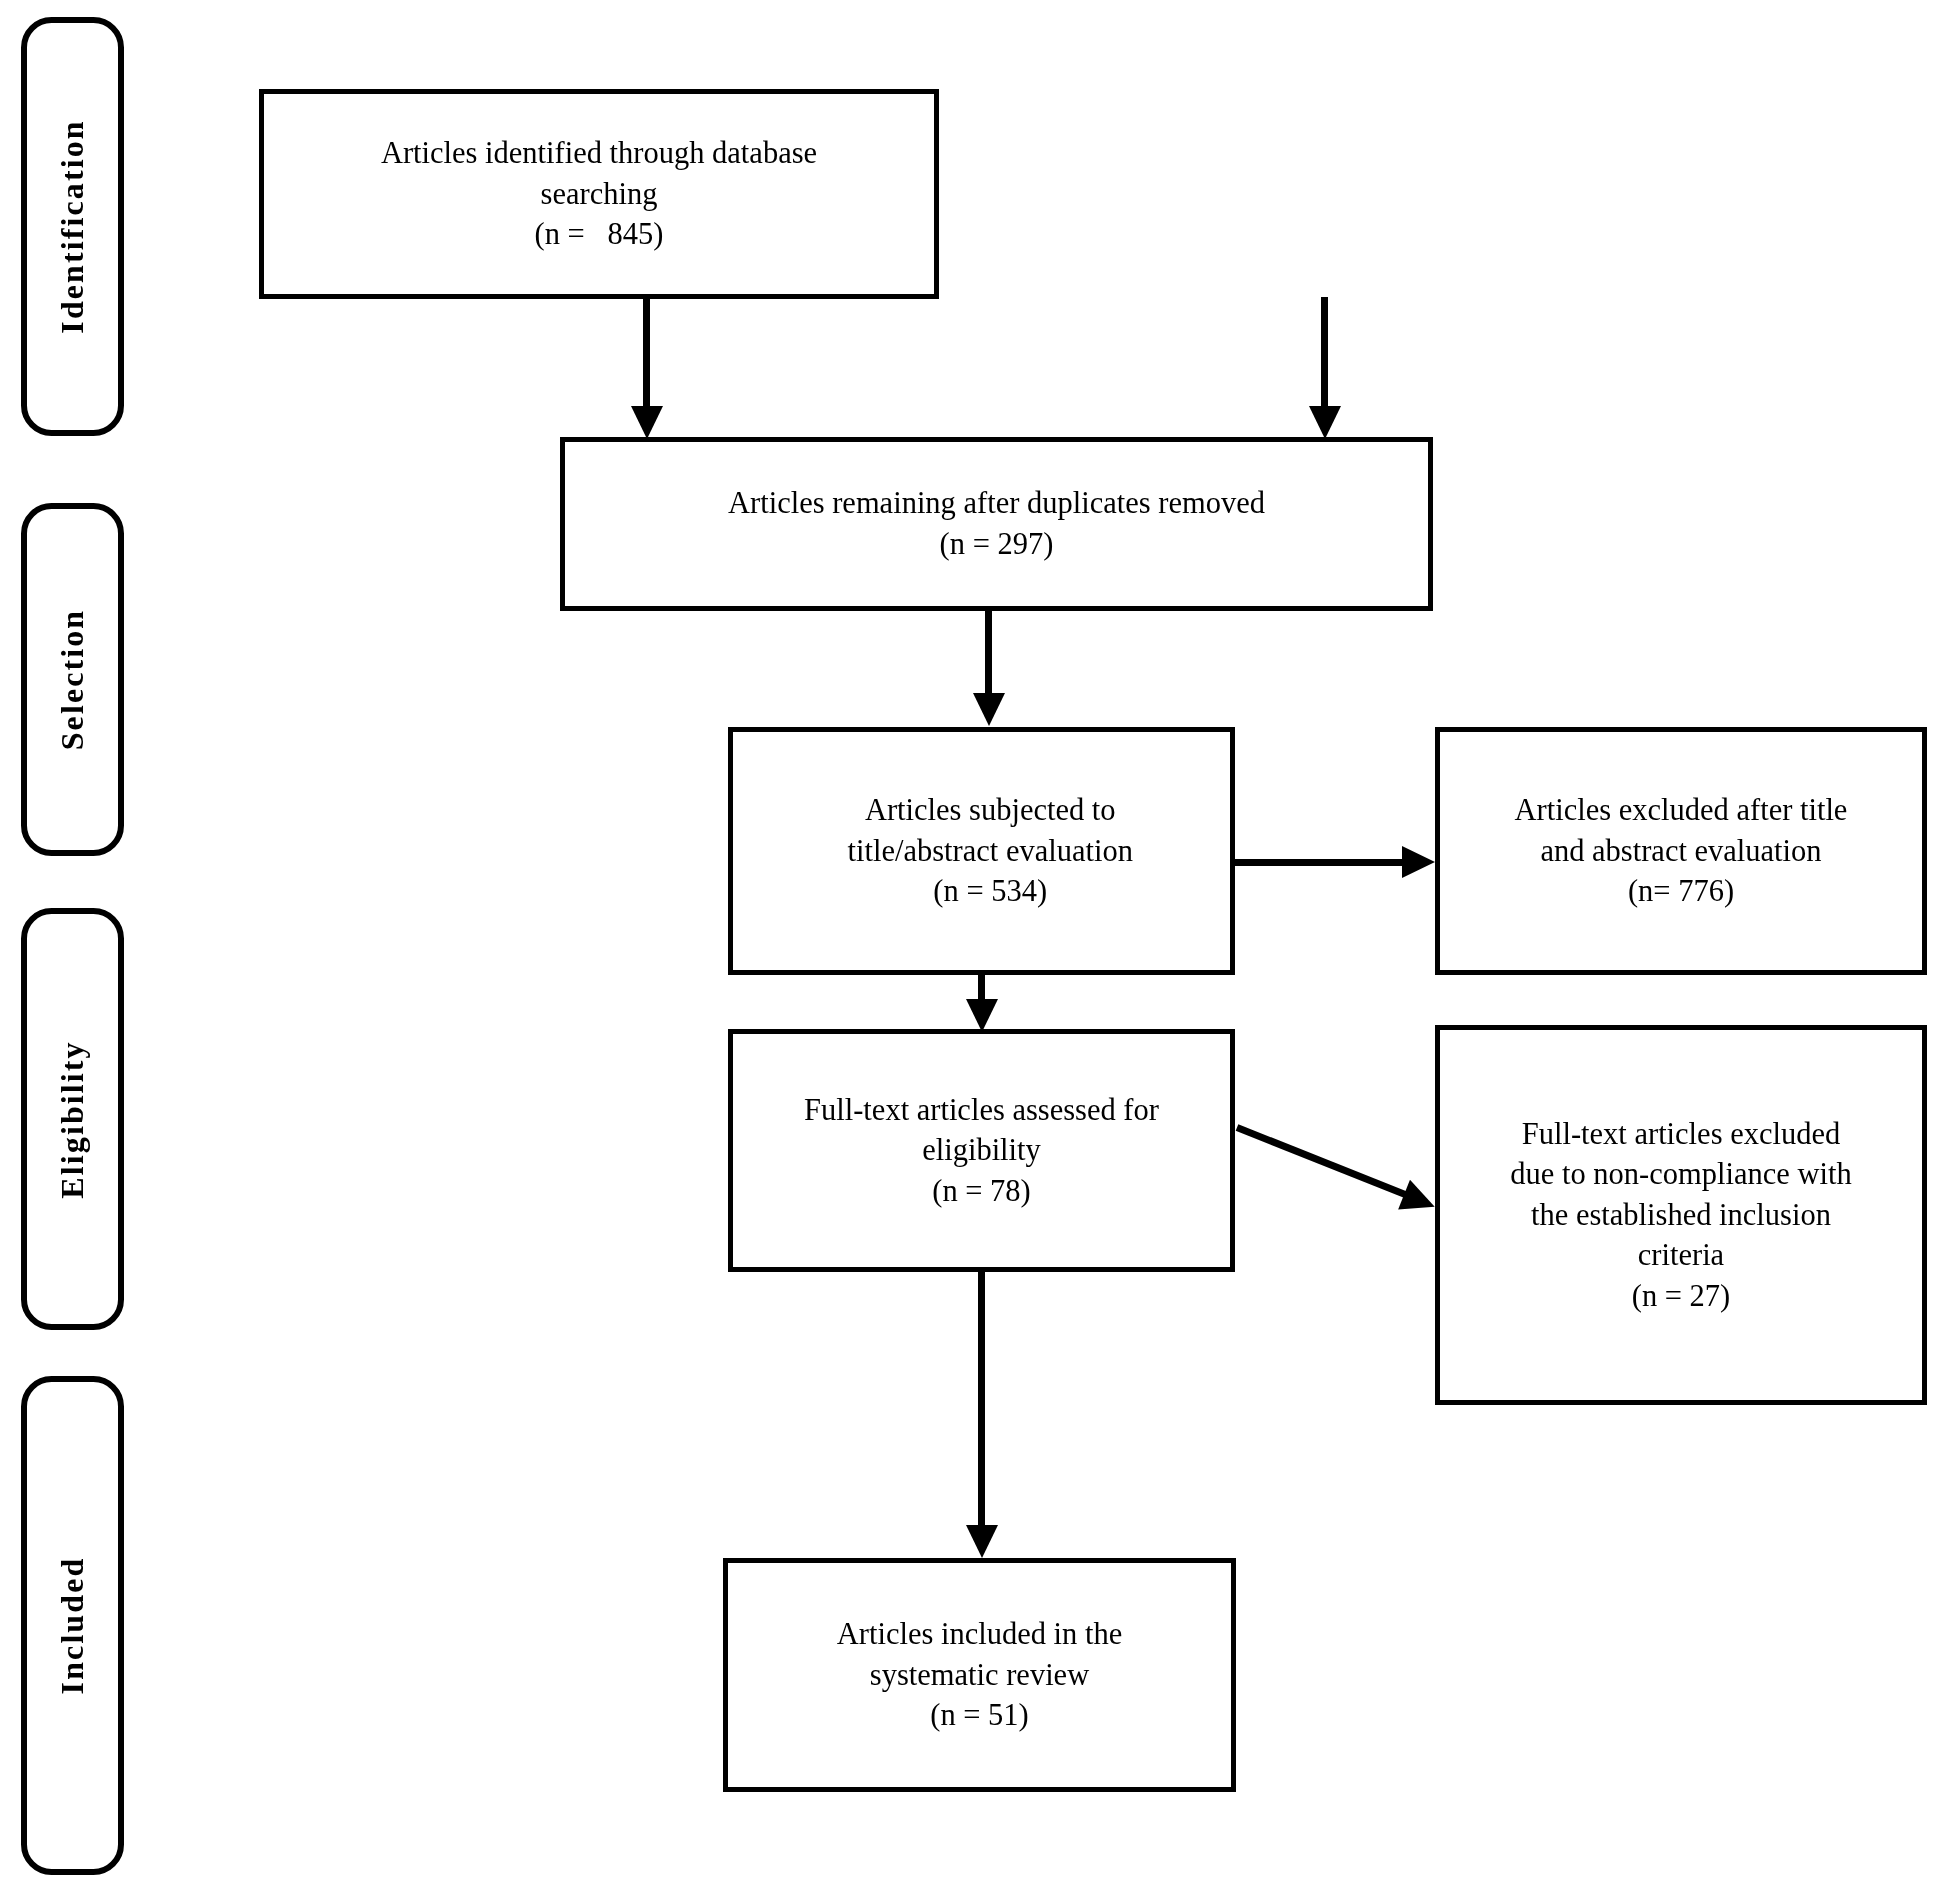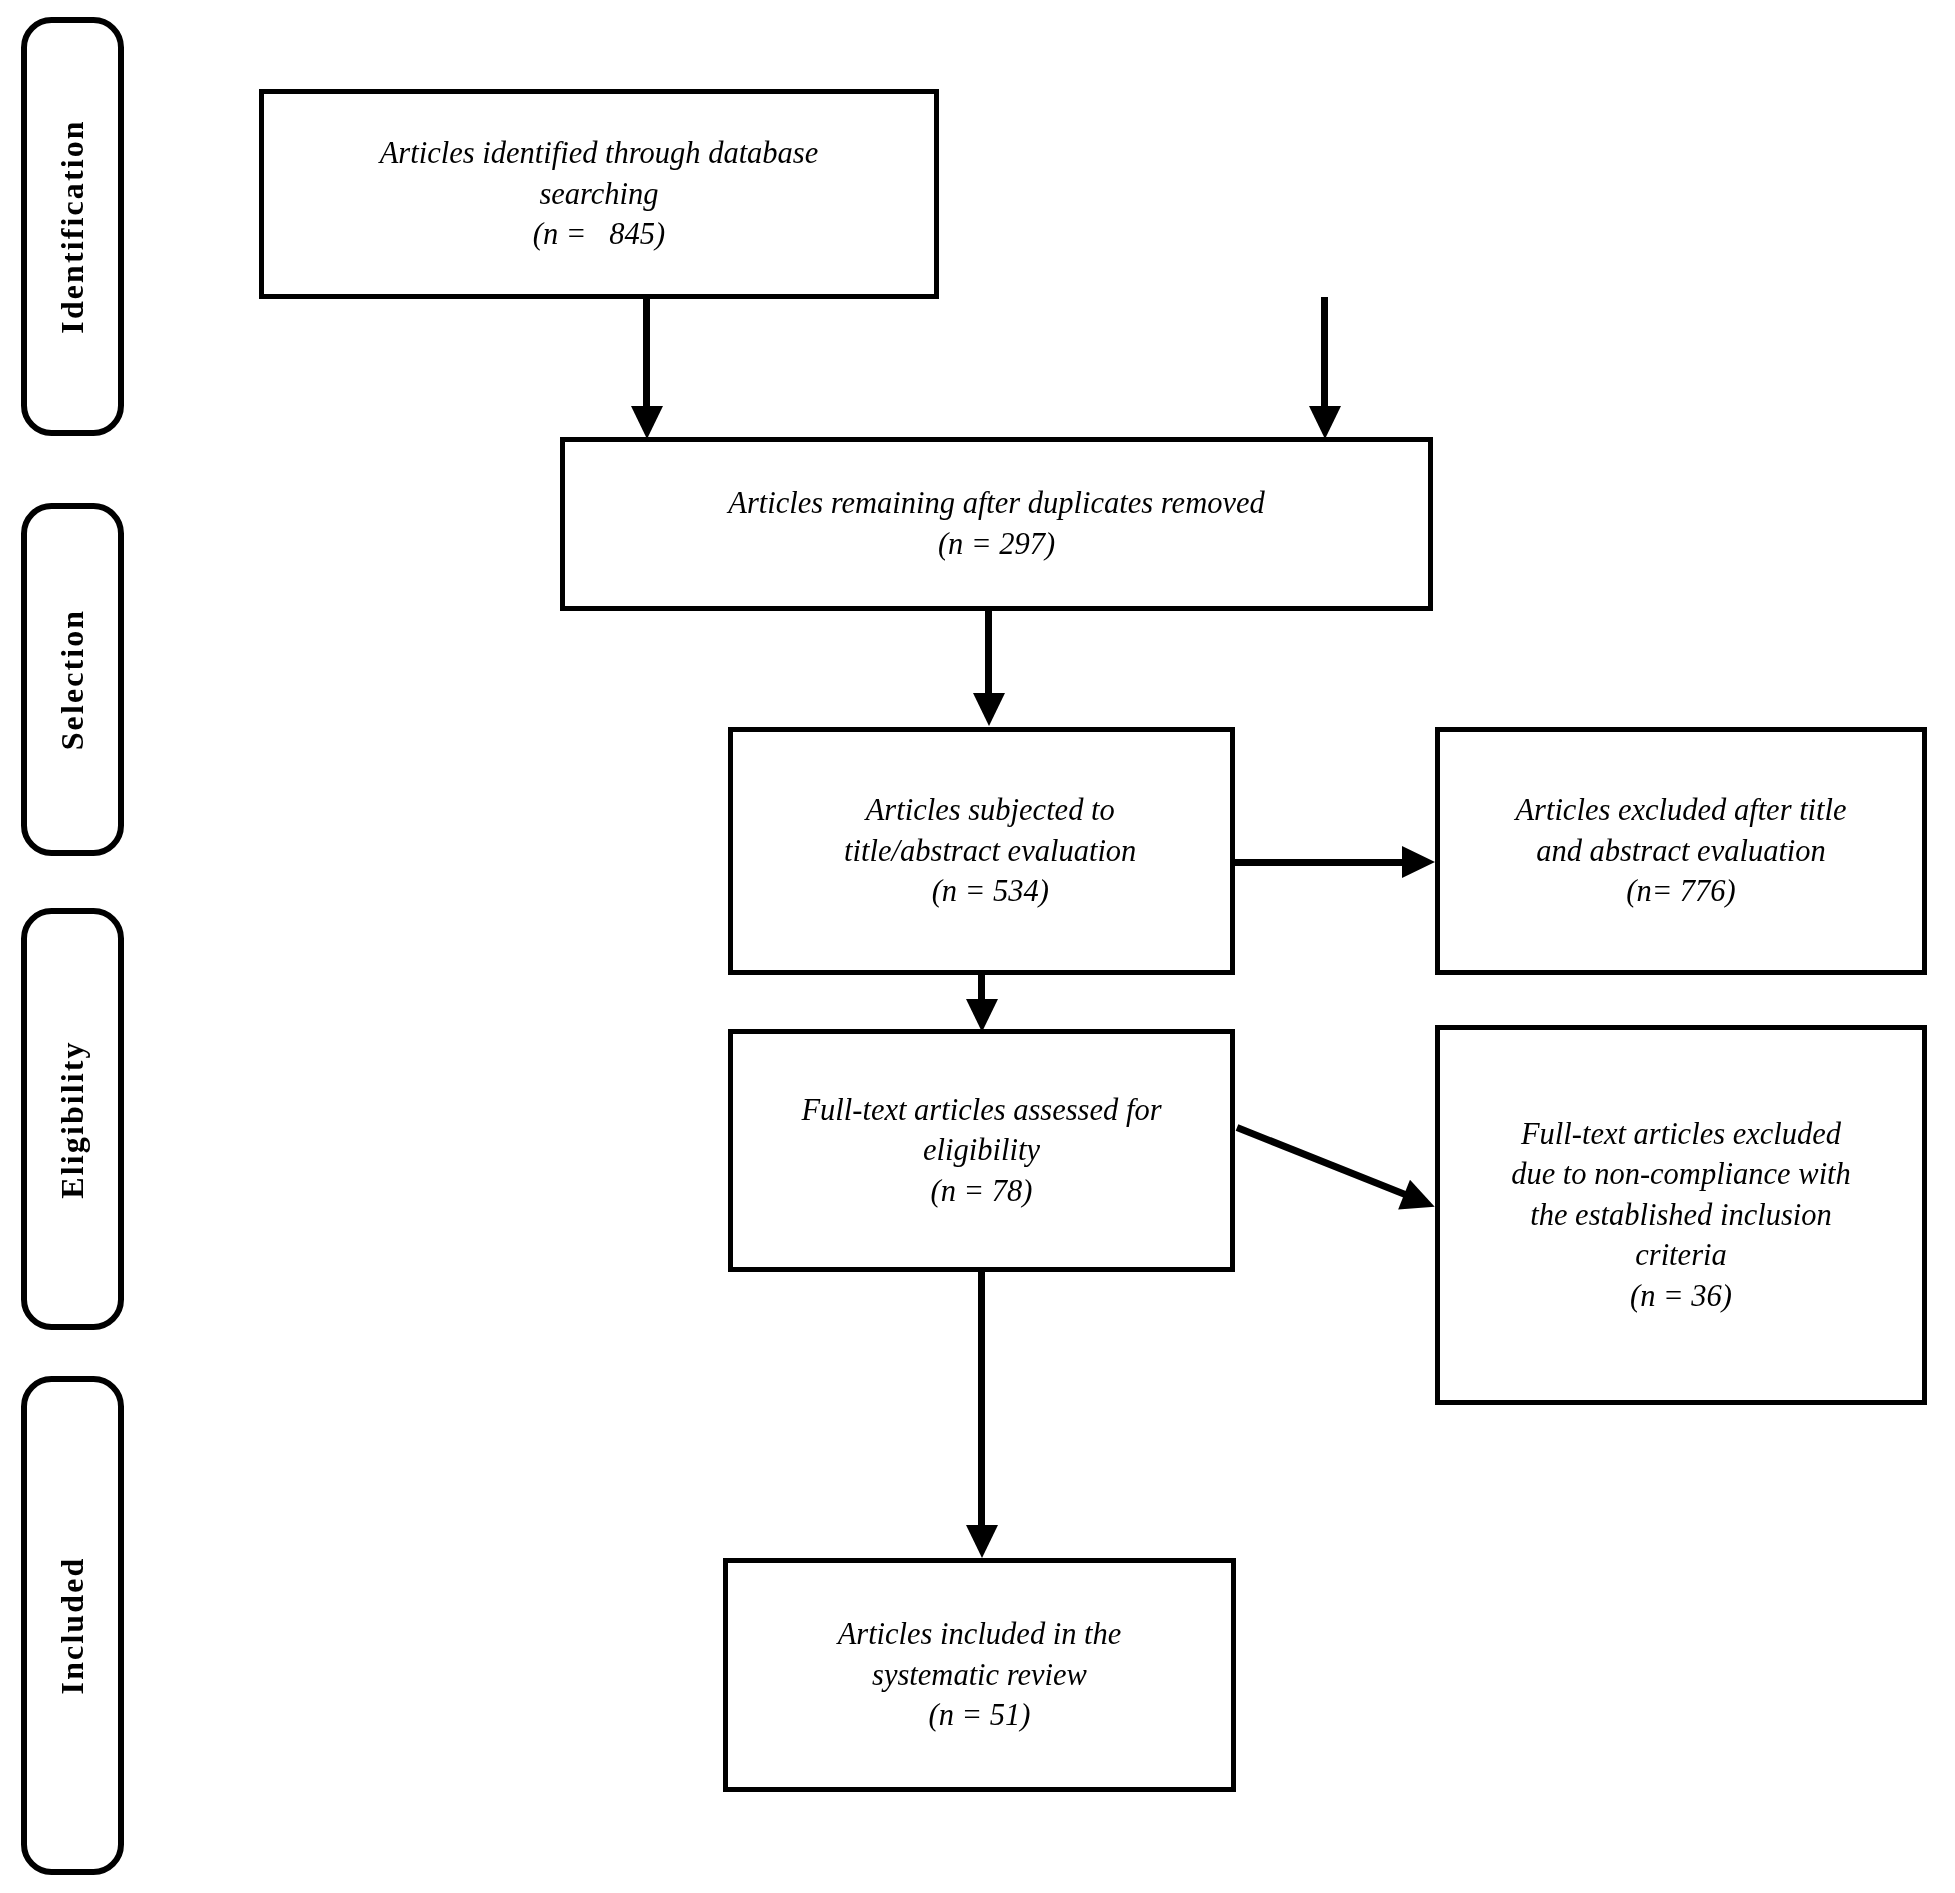--- a/index.html
+++ b/index.html
@@ -17,21 +17,20 @@
     border: 5.3px solid #000000;
     background: #ffffff;
     display: flex;
     align-items: center;
     justify-content: center;
     text-align: center;
     font-size: 30.5px;
     line-height: 1.33;
     white-space: pre-wrap;
     padding: 5.3px 10.5px;
-    font-style: italic;
   }
   .stage {
     position: absolute;
     box-sizing: border-box;
     left: 21px;
     width: 103px;
     border: 6.8px solid #000000;
     border-radius: 30.5px;
     background: #ffffff;
     display: flex;
@@ -104,21 +103,21 @@
 (n= 776)</div>
 
   <div class="flowbox" style="left:728px; top:1029px; width:507px; height:243px;">Full-text articles assessed for
 eligibility
 (n = 78)</div>
 
   <div class="flowbox" style="left:1435px; top:1025px; width:492px; height:380px;">Full-text articles excluded
 due to non-compliance with
 the established inclusion
 criteria
-(n = 36)</div>
+(n = 27)</div>
 
   <div class="flowbox" style="left:723px; top:1558px; width:513px; height:234px;">Articles included in the
 systematic review
 (n = 51)</div>
 
   <div class="vline" style="left:643px; top:297px; height:111px;"></div>
   <div class="head-down" style="left:631px; top:406px;"></div>
 
   <div class="vline" style="left:1321px; top:297px; height:111px;"></div>
   <div class="head-down" style="left:1309px; top:406px;"></div>

